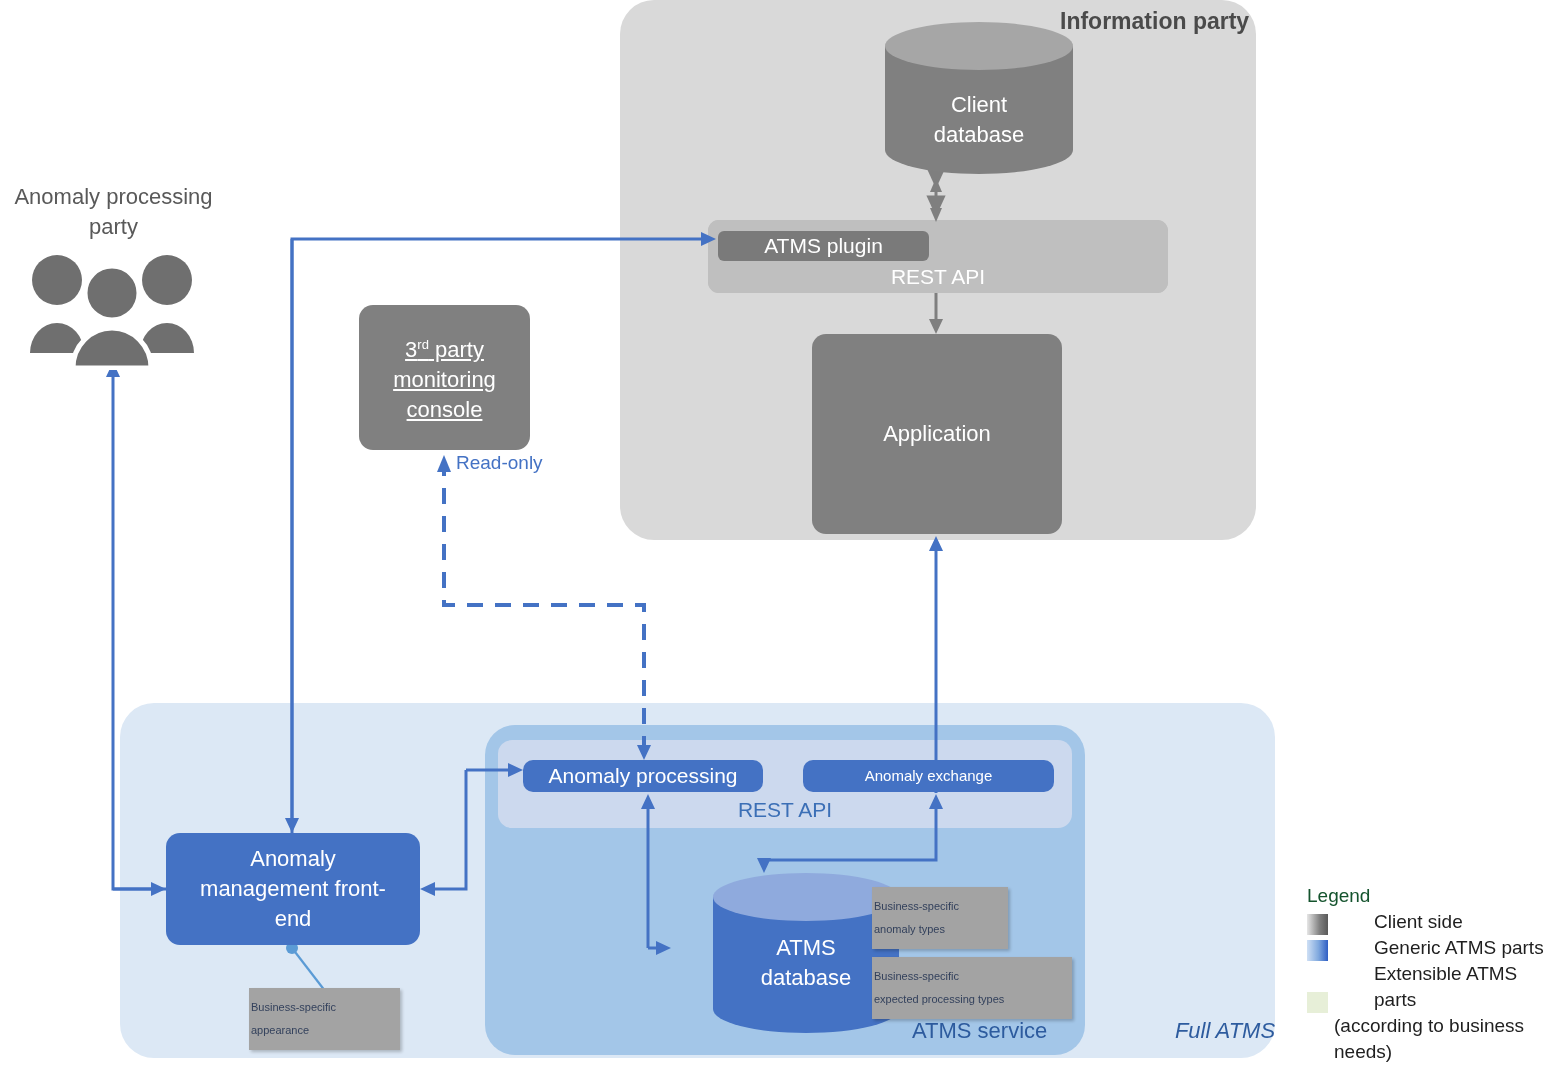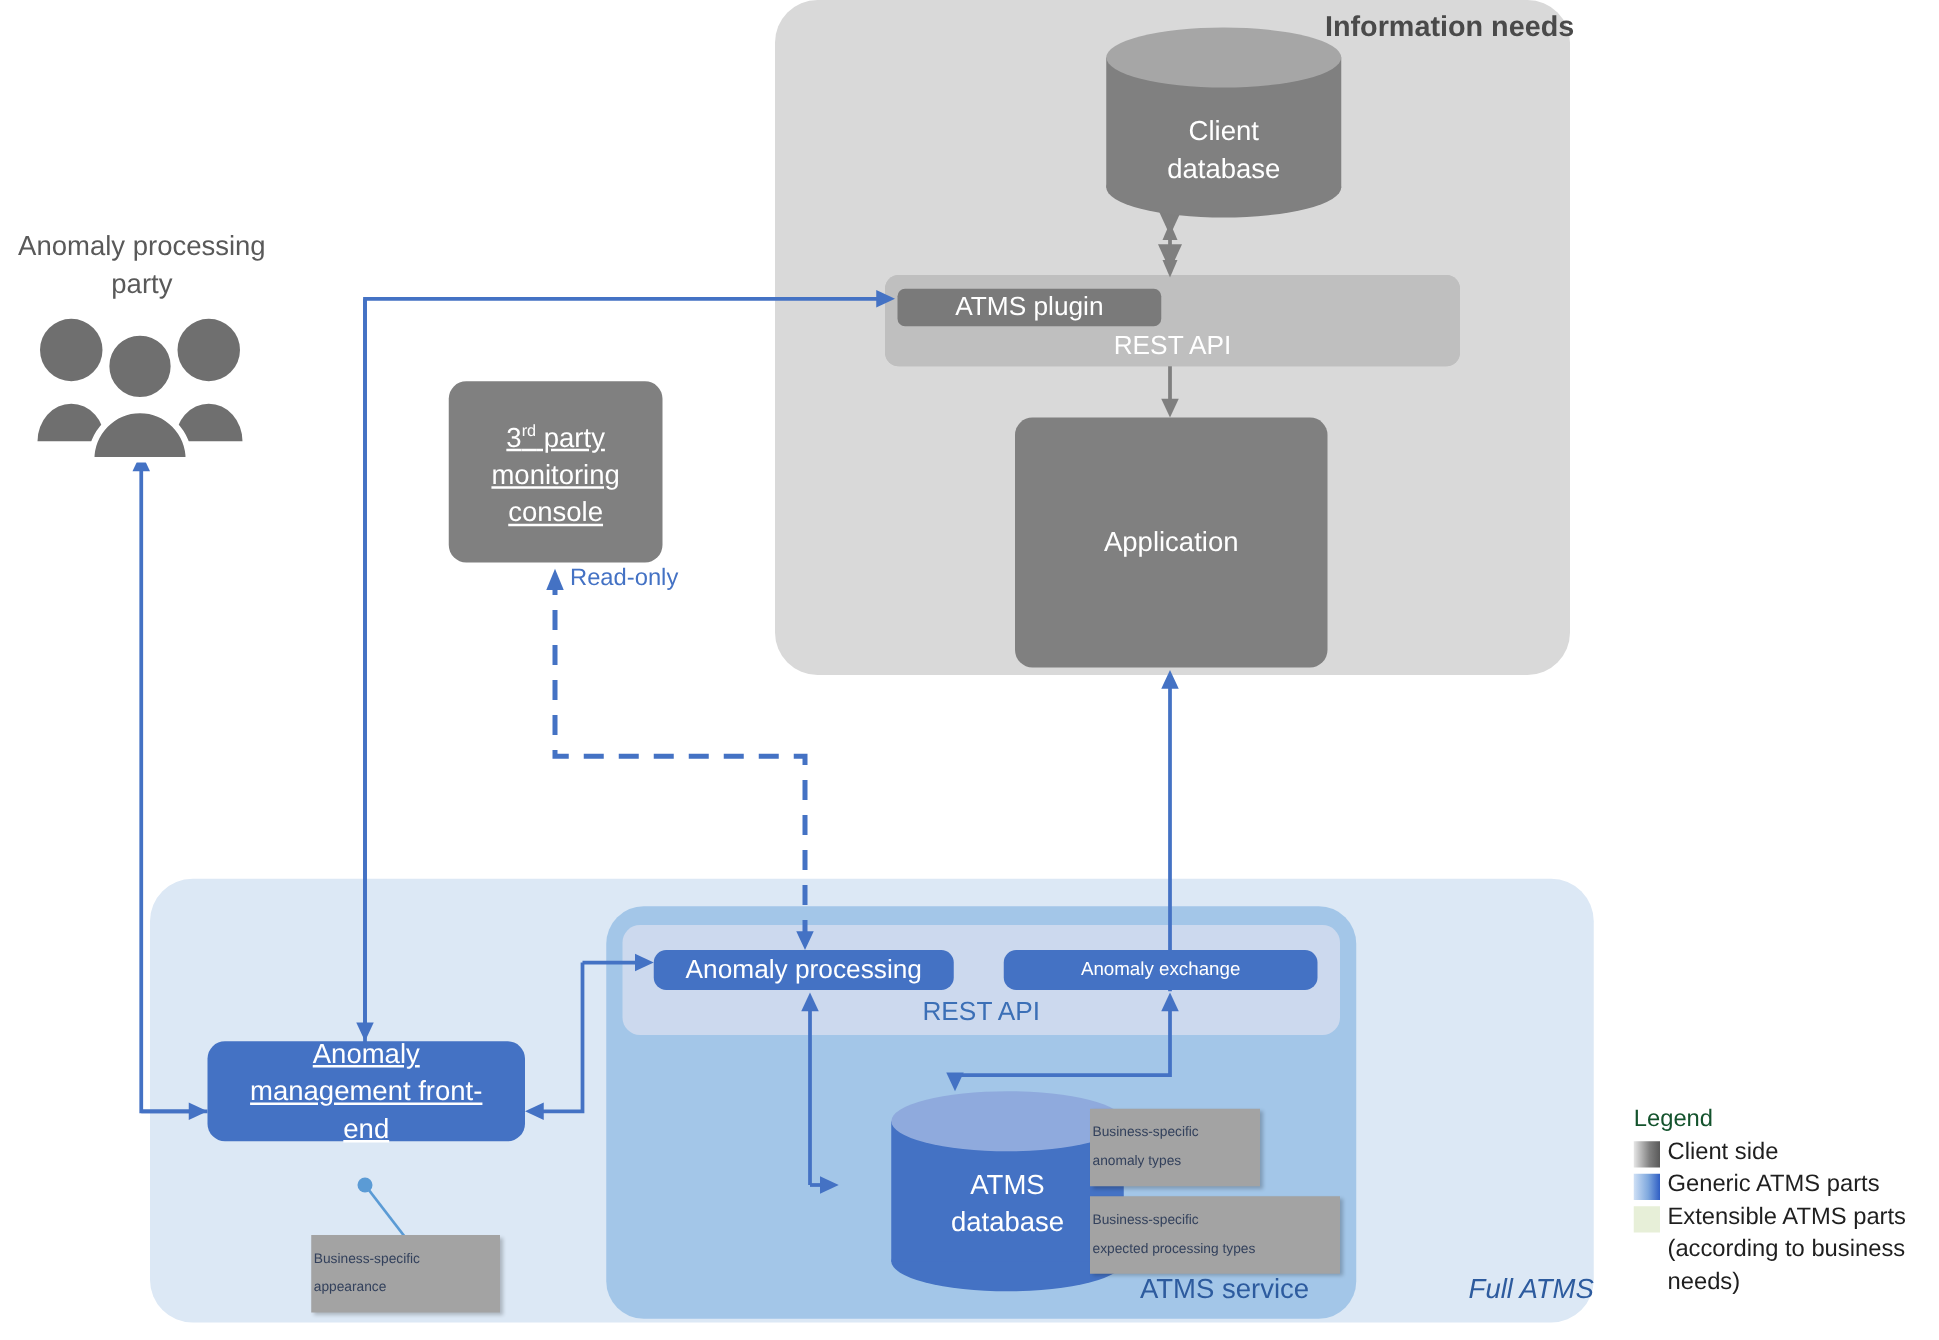--- a/index.html
+++ b/index.html
@@ -74,21 +74,21 @@
     left:812px;top:334px;width:250px;height:200px;
   }
 
   
   .box-blue{
     background:#4472c4;color:#fff;border-radius:10px;
     display:flex;align-items:center;justify-content:center;text-align:center;
     font-size:22px;line-height:30px;
   }
   .box-frontend{
-    left:166px;top:833px;width:254px;height:80px;border-radius:14px;text-decoration:underline;
+    left:166px;top:833px;width:254px;height:112px;border-radius:14px;
   }
   .box-anom-proc{
     left:523px;top:760px;width:240px;height:32px;font-size:21px;
   }
   .box-anom-exch{
     left:803px;top:760px;width:251px;height:32px;font-size:15px;
   }
 
   
   .cyl{position:absolute;margin-left:42px;}
@@ -130,41 +130,41 @@
     left:0px;top:182px;width:227px;text-align:center;
     font-size:22px;line-height:30px;color:#595959;
   }
   .lbl-readonly{
     left:456px;top:452px;font-size:19px;color:#4472c4;
   }
 
   
   .legend{left:1307px;top:883px;width:240px;}
   .legend-title{font-size:19px;color:#14532d;line-height:26px;}
-  .legend-row{display:flex;align-items:center;line-height:26px;}
+  .legend-row{display:flex;align-items:flex-end;line-height:26px;gap:40px;}
   .legend-sw{
     width:21px;height:21px;margin-right:6px;margin-top:3px;flex:none;
   }
   .sw-client{background:linear-gradient(90deg,#e6e6e6 0%,#808080 60%,#595959 100%);}
   .sw-generic{background:linear-gradient(90deg,#cfe0f5 0%,#7fa8de 55%,#2f5ec4 100%);}
   .sw-ext{background:#e7efd8;}
   .legend-txt{font-size:19px;color:#1f1f1f;}
   .legend-sub{font-size:19px;color:#1f1f1f;line-height:26px;padding-left:27px;}
 
   svg.ov{position:absolute;left:0;top:0;width:1551px;height:1072px;pointer-events:none;}
 </style>
 </head>
 <body>
 
 <div id="stage">
 
   <div class="abs panel-info">
     <div class="restapi-info abs" style="left:88px;top:220px;"></div>
   </div>
-  <div class="abs panel-info-label">Information needs</div>
+  <div class="abs panel-info-label">Information party</div>
 
   <div class="abs panel-full"></div>
   <div class="abs panel-service"></div>
 
   <div class="abs restapi-info">
     <div class="restapi-info-label">REST API</div>
   </div>
   <div class="abs restapi-svc">
     <div class="restapi-svc-label">REST API</div>
   </div>

